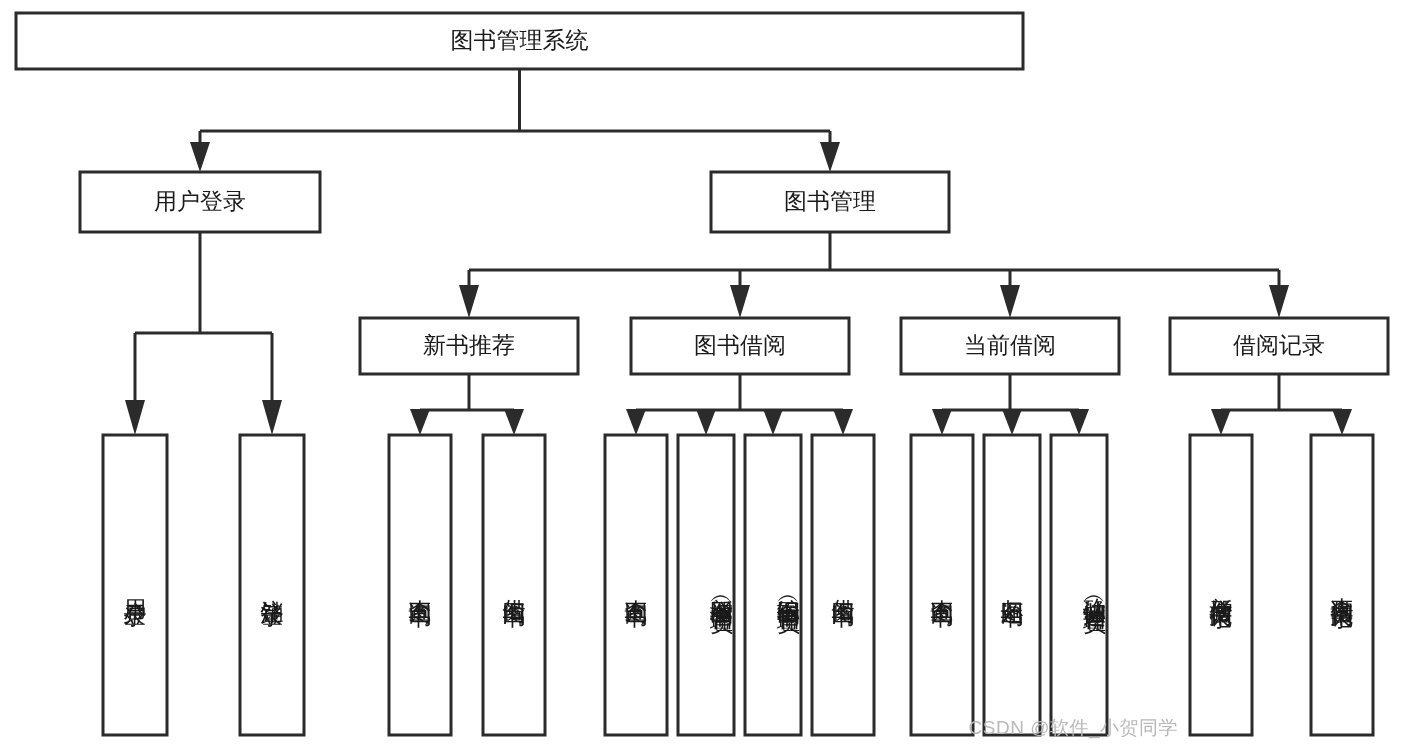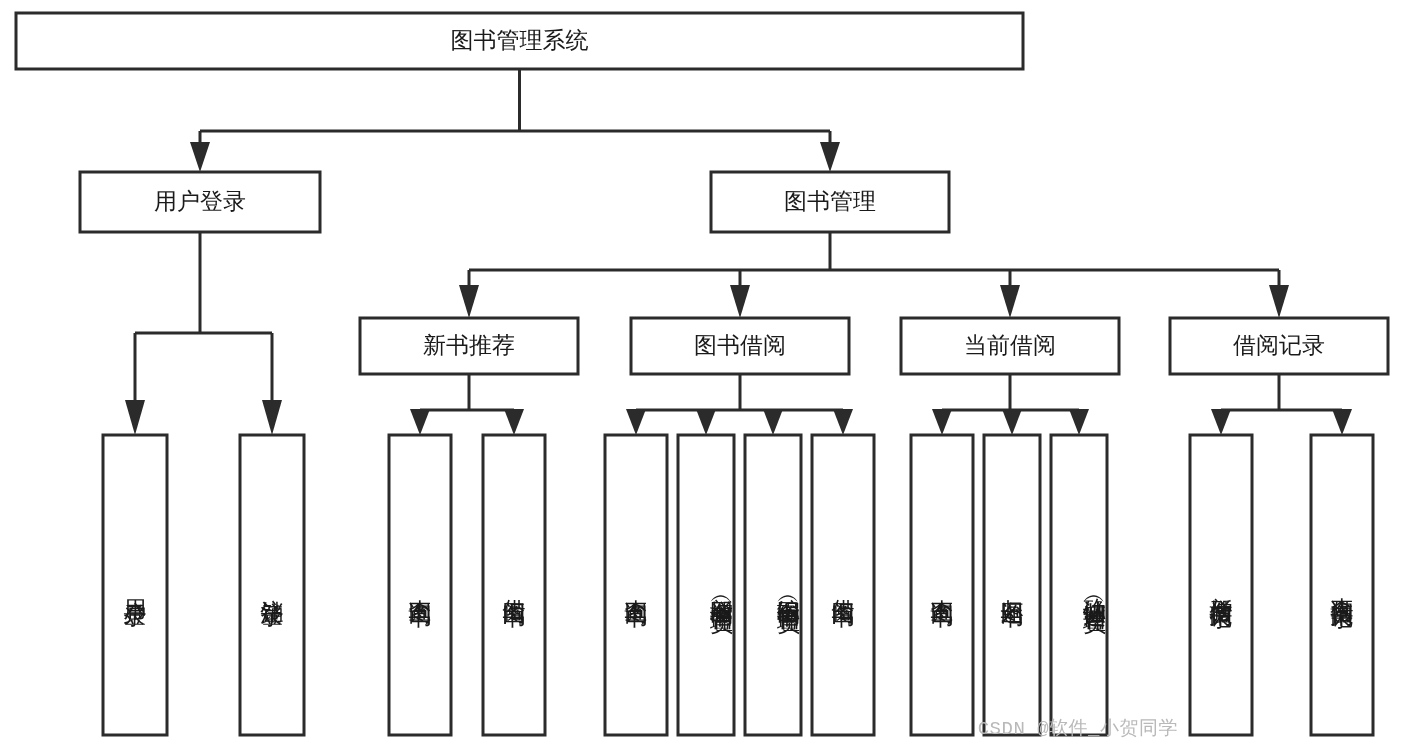--- a/index.html
+++ b/index.html
@@ -63,21 +63,21 @@
     display: flex;
     align-items: center;
     justify-content: center;
     text-align: center;
     pointer-events: none;
   }
   .watermark {
     position: absolute;
     right: 8px;
     bottom: 6px;
-    font-family: Liberation Mono, monospace;
+    font-family: Liberation Sans, sans-serif;
     font-size: 19px;
     color: #b9b9b9;
     letter-spacing: 0.5px;
     white-space: nowrap;
   }
 </style>
 </head>
 <body>
 
 <div id="diagram-root">

